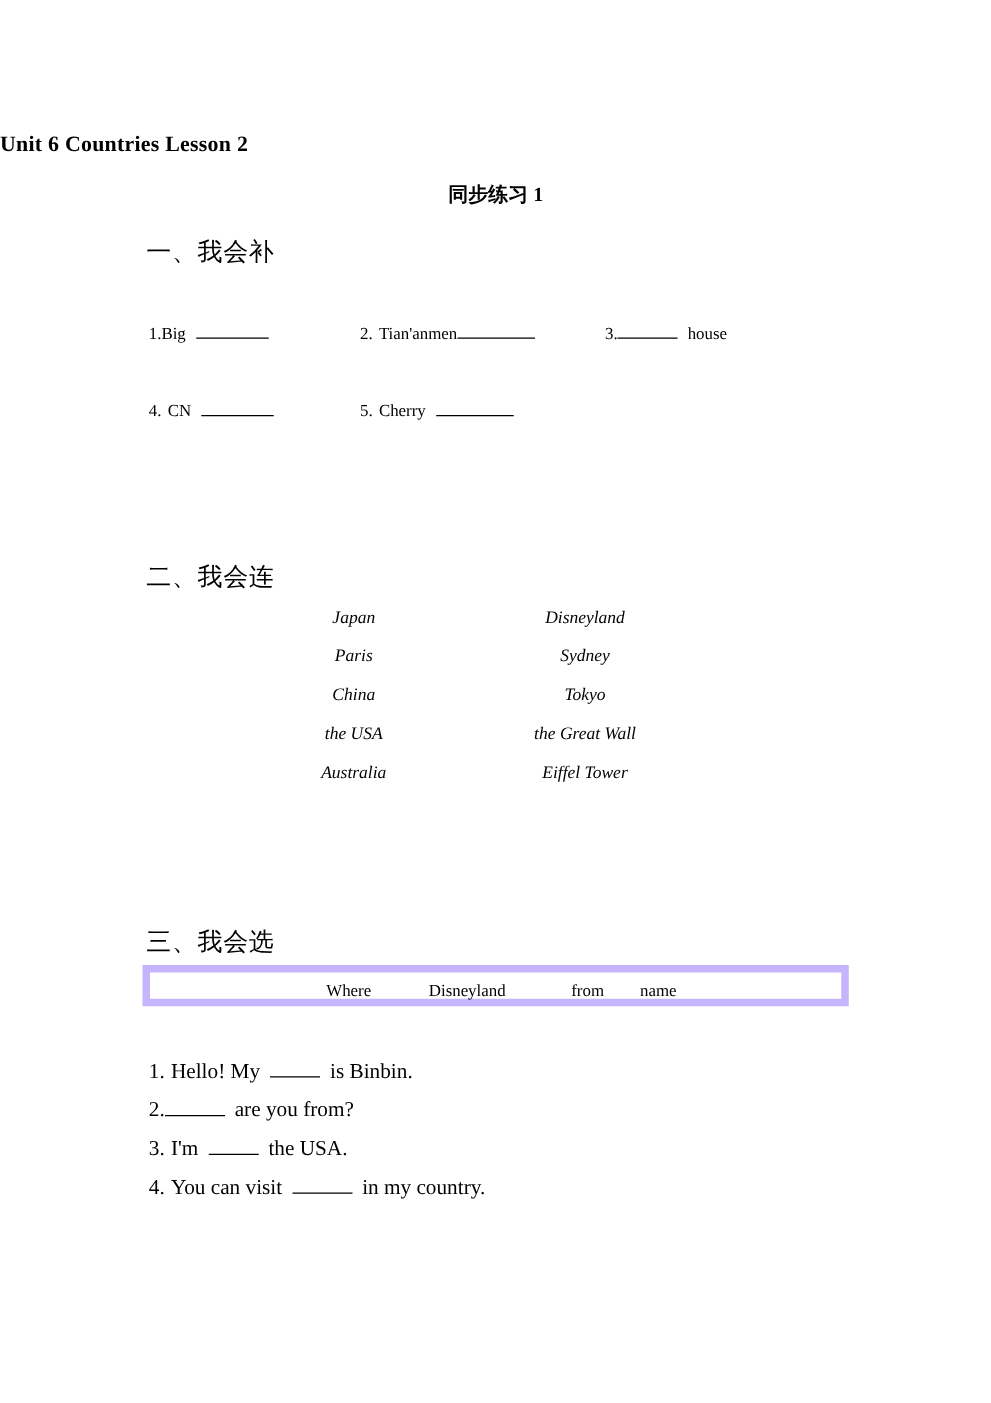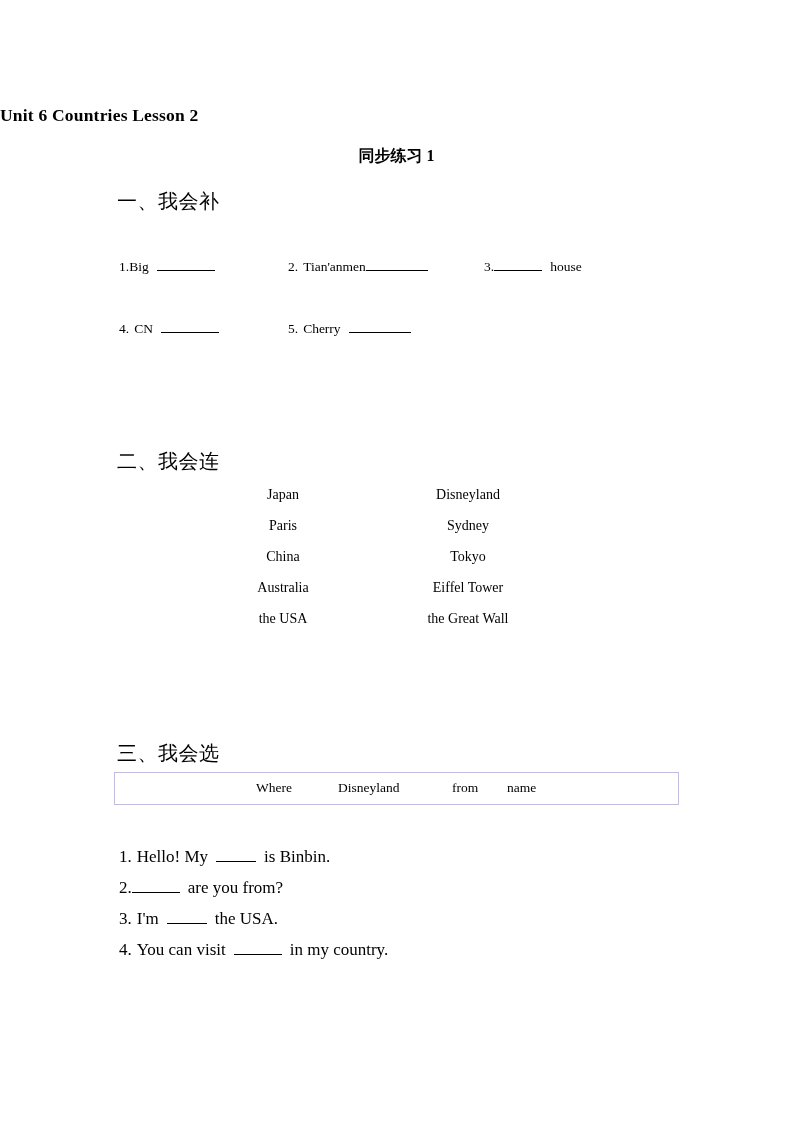--- a/index.html
+++ b/index.html
@@ -104,32 +104,33 @@
   .match-row {
     position: relative;
     height: 31px;
     width: 793px;
   }
   .match-left, .match-right {
     position: absolute;
     font-size: 14px;
     white-space: nowrap;
     transform: translateX(-50%);
+    font-style: italic;
   }
   .match-left  { left: 283px; }
   .match-right { left: 468px; }
 
   
   .wordbank {
     position: absolute;
     top: 772px;
     left: 114px;
     width: 565px;
     height: 33px;
-    border: 1px solid #c4b5fd;
+    border: 6px solid #c4b5fd;
     box-sizing: border-box;
   }
   .wordbank-inner {
     position: relative;
     width: 100%;
     height: 100%;
   }
   .wb-word {
     position: absolute;
     top: 7px;
@@ -204,27 +205,27 @@
       <span class="match-left">Paris</span>
       <span class="match-right">Sydney</span>
     </div>
 
     <div class="match-row">
       <span class="match-left">China</span>
       <span class="match-right">Tokyo</span>
     </div>
 
     <div class="match-row">
+      <span class="match-left">the USA</span>
+      <span class="match-right">the Great Wall</span>
+    </div>
+
+    <div class="match-row">
       <span class="match-left">Australia</span>
       <span class="match-right">Eiffel Tower</span>
-    </div>
-
-    <div class="match-row">
-      <span class="match-left">the USA</span>
-      <span class="match-right">the Great Wall</span>
     </div>
 
   </div>
 
   <div class="section-heading" id="heading-3">三、我会选</div>
 
   <div class="wordbank">
     <div class="wordbank-inner">
       <span class="wb-word" id="wb-word-0">Where</span>
       <span class="wb-word" id="wb-word-1">Disneyland</span>

